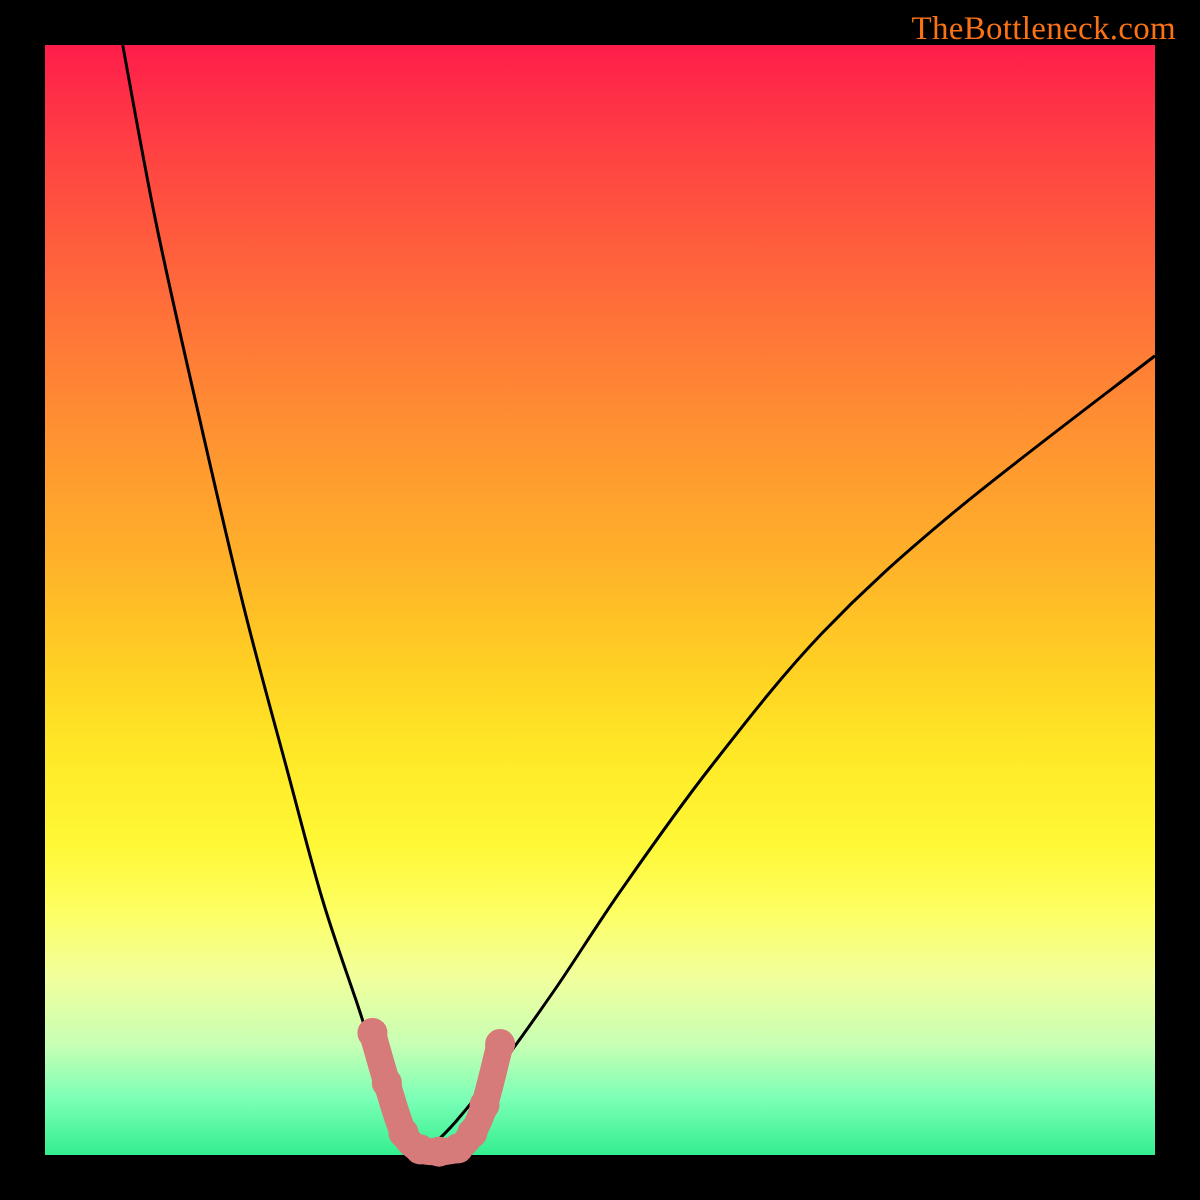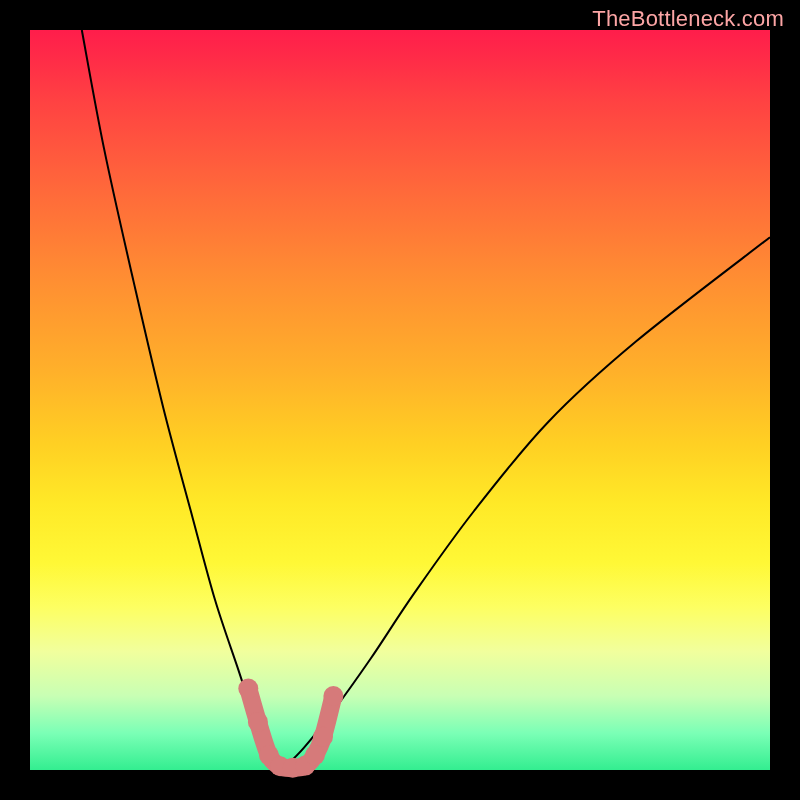--- a/index.html
+++ b/index.html
@@ -31,24 +31,25 @@
       #f1ff9d 84%,
       #c8ffb4 90%,
       #7bffb6 95%,
       #33ee90 100%
     );
   }
   .watermark {
     position: absolute;
     top: 6px;
     right: 16px;
-    color: #fca5a5;
+    color: #f97316;
     font-size: 22px;
     letter-spacing: 0.2px;
     z-index: 10;
+    font-family: Liberation Serif, serif;
   }
   svg.overlay {
     position: absolute;
     left: 0;
     top: 0;
     width: 740px;
     height: 740px;
     overflow: visible;
   }
   .curve {

